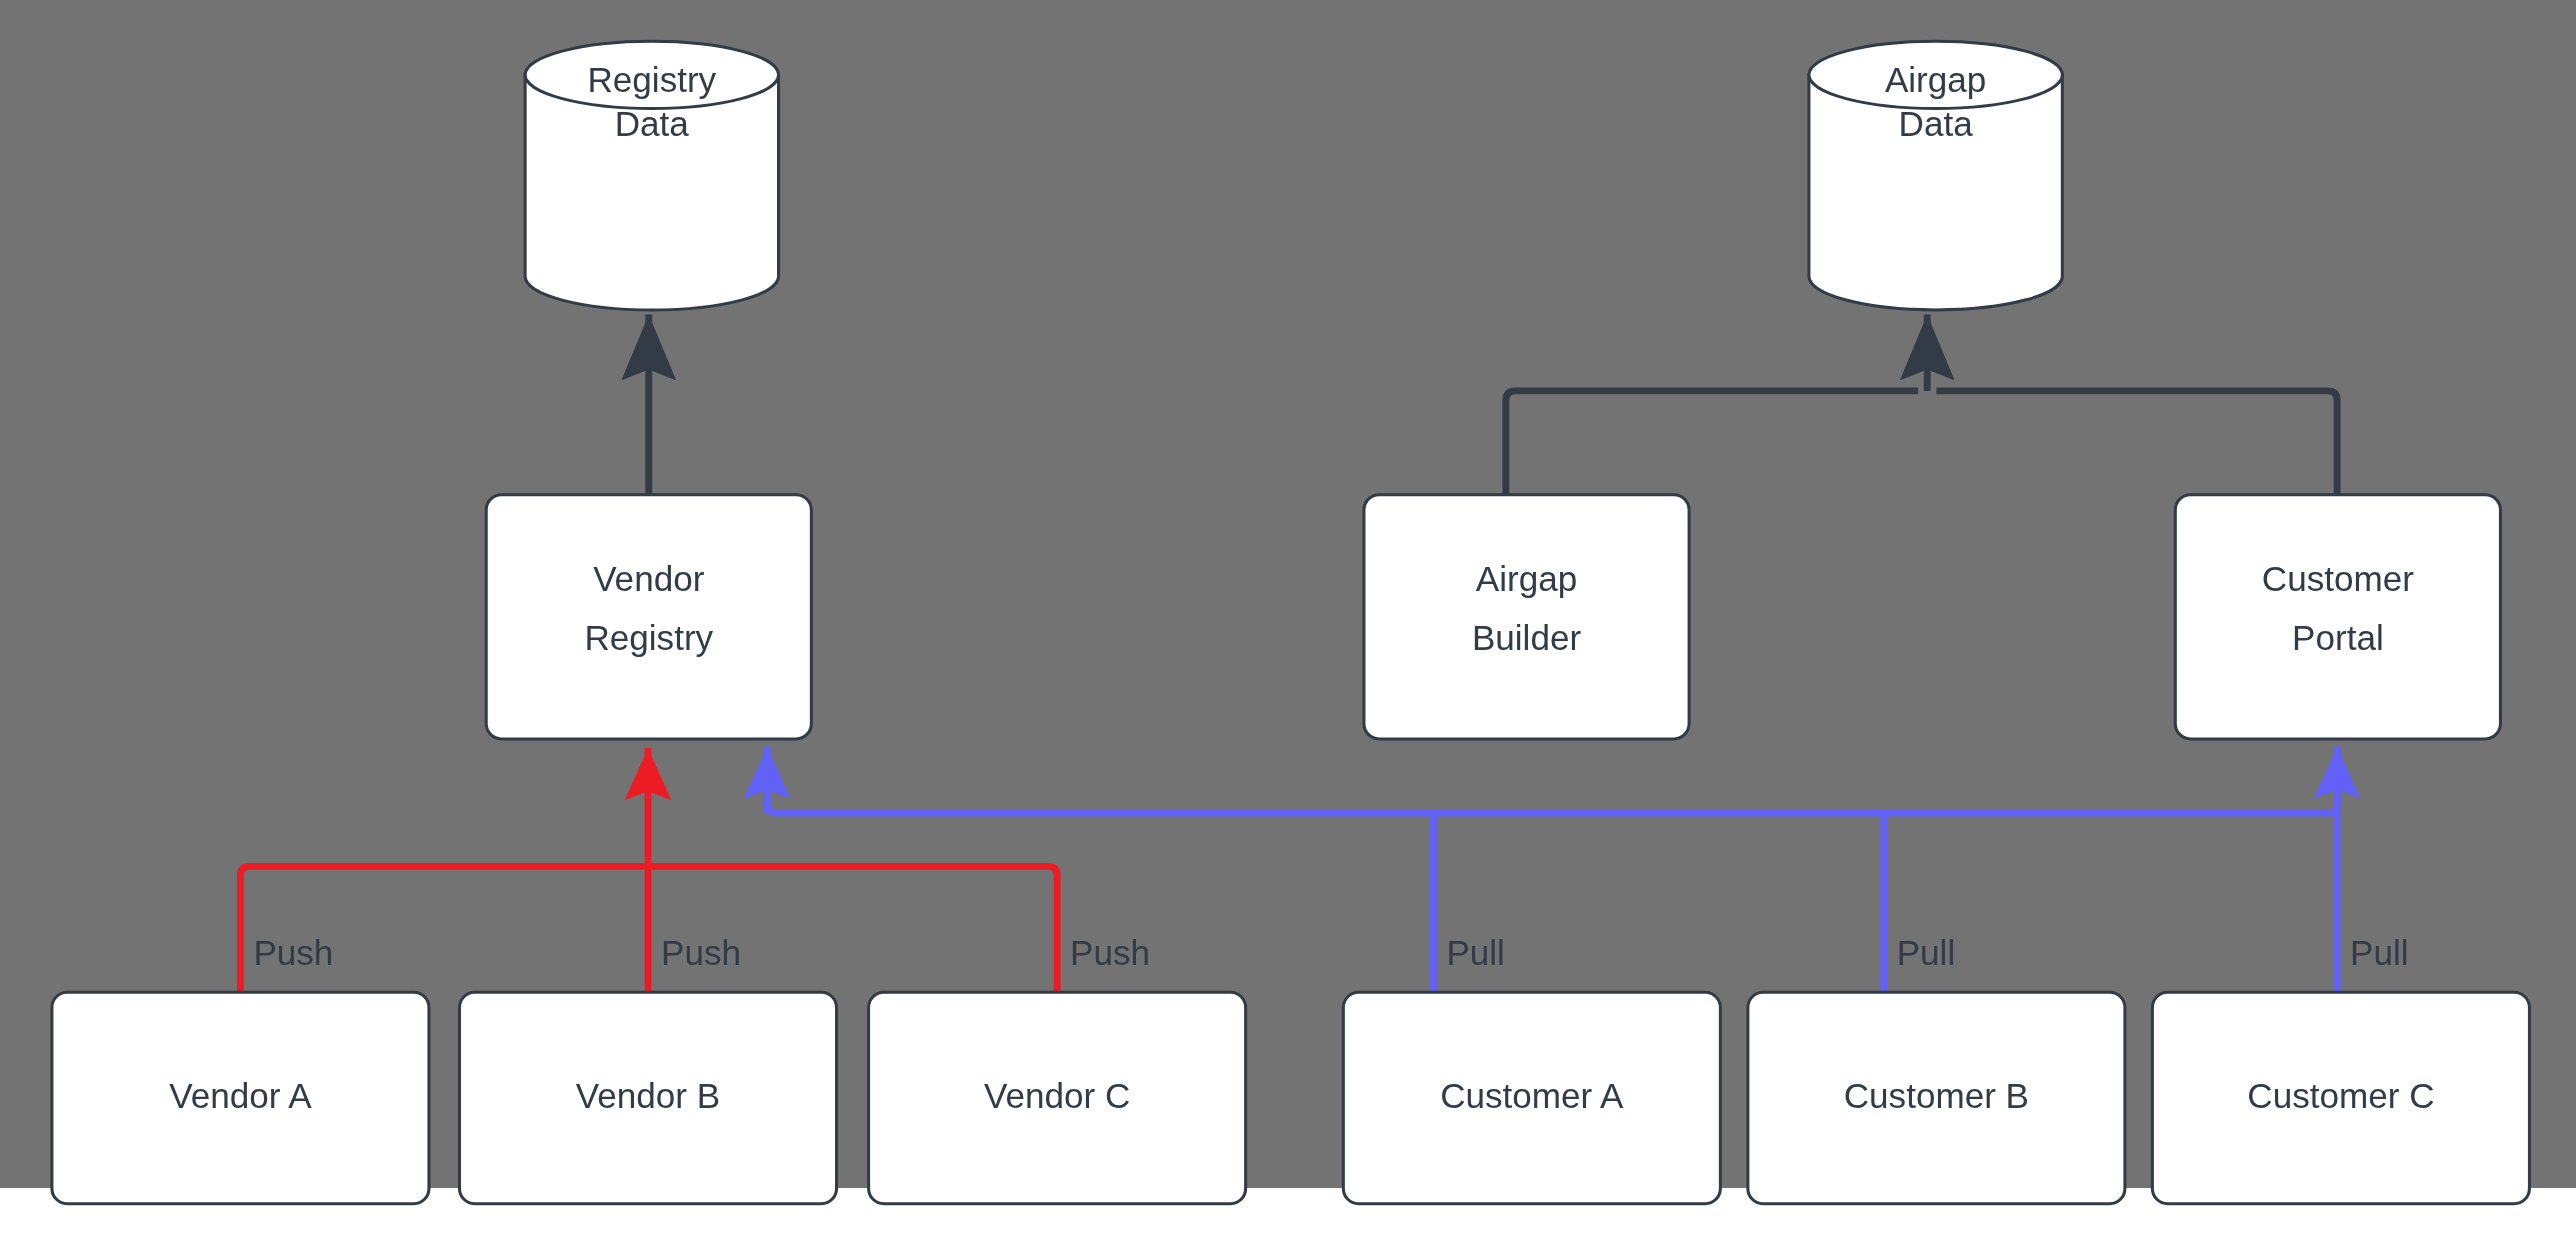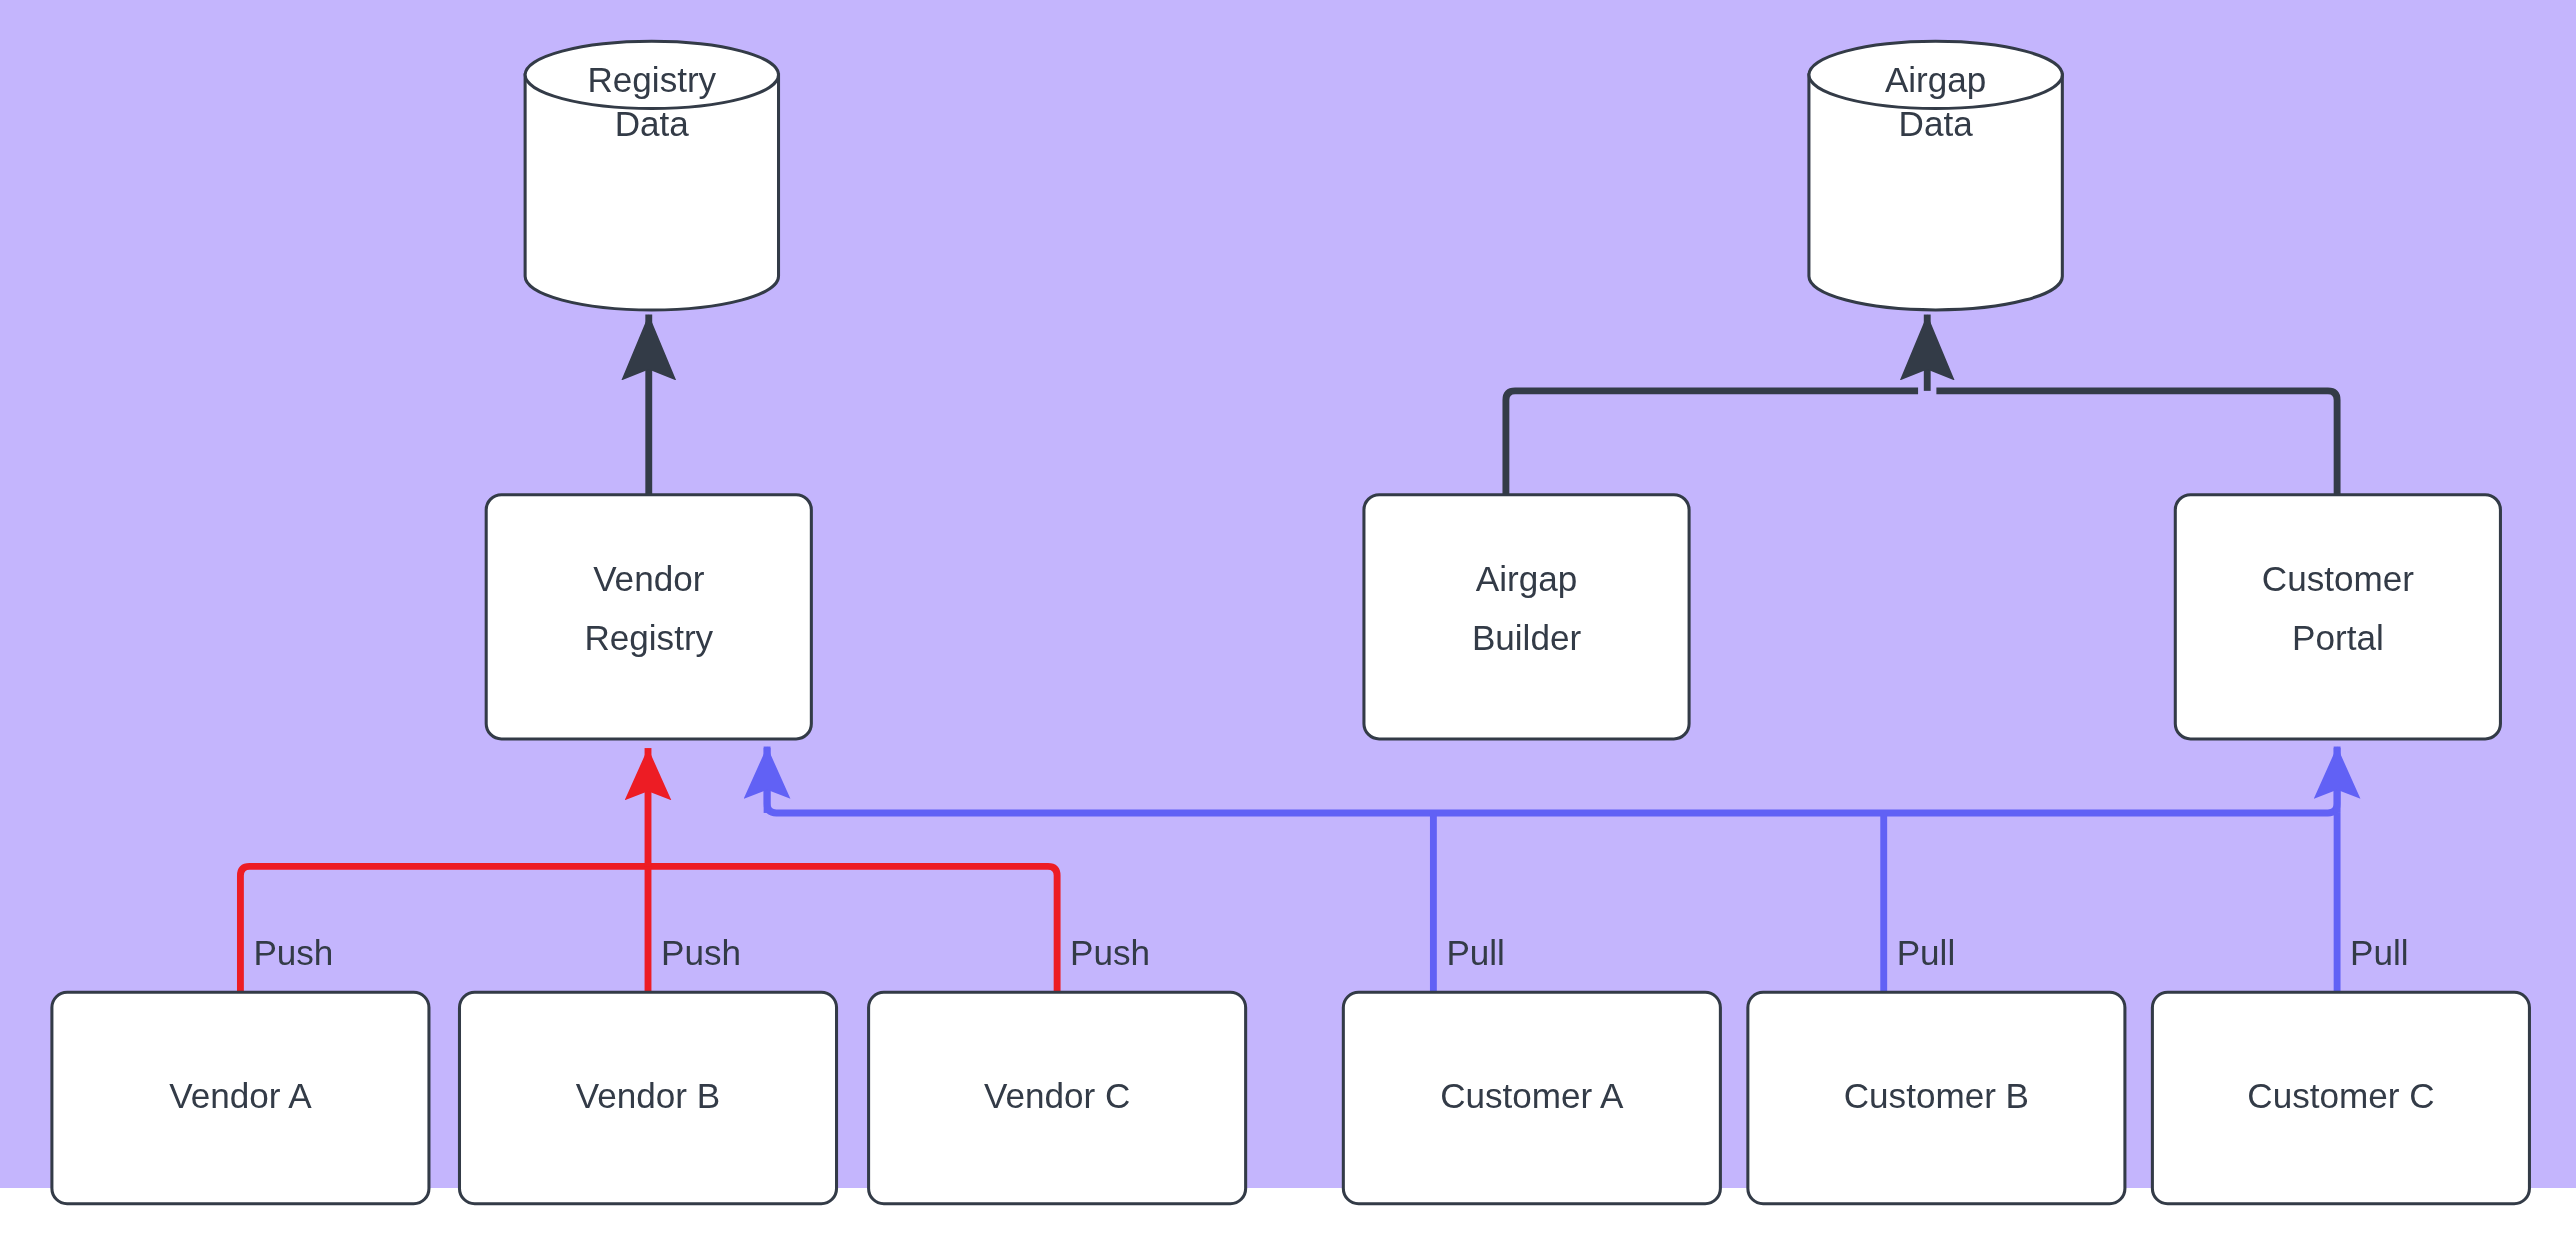--- a/index.html
+++ b/index.html
@@ -1,18 +1,18 @@
 <!DOCTYPE html>
 <html style="font-size:12.2px"><head>
 <meta charset="utf-8">
 <style>
   html,body{margin:0;padding:0;background:#ffffff;}
   body{width:2576px;height:1258px;overflow:hidden;
        font-family:"Liberation Sans","DejaVu Sans",sans-serif;}
-  #stage{position:relative;width:2576px;height:1188px;background:#c4b5fd;}
+  #stage{position:relative;width:2576px;height:1188px;background:#737373;}
   svg{display:block;}
   .node-label{font-family:"Liberation Sans","DejaVu Sans",sans-serif;
               font-size:46px;fill:#333B47;dominant-baseline:middle;text-anchor:middle;}
   .edge-label{font-family:"Liberation Sans","DejaVu Sans",sans-serif;
               font-size:46px;fill:#333B47;dominant-baseline:middle;text-anchor:start;}
 </style>
 </head>
 <body>
 
 <div id="stage">

